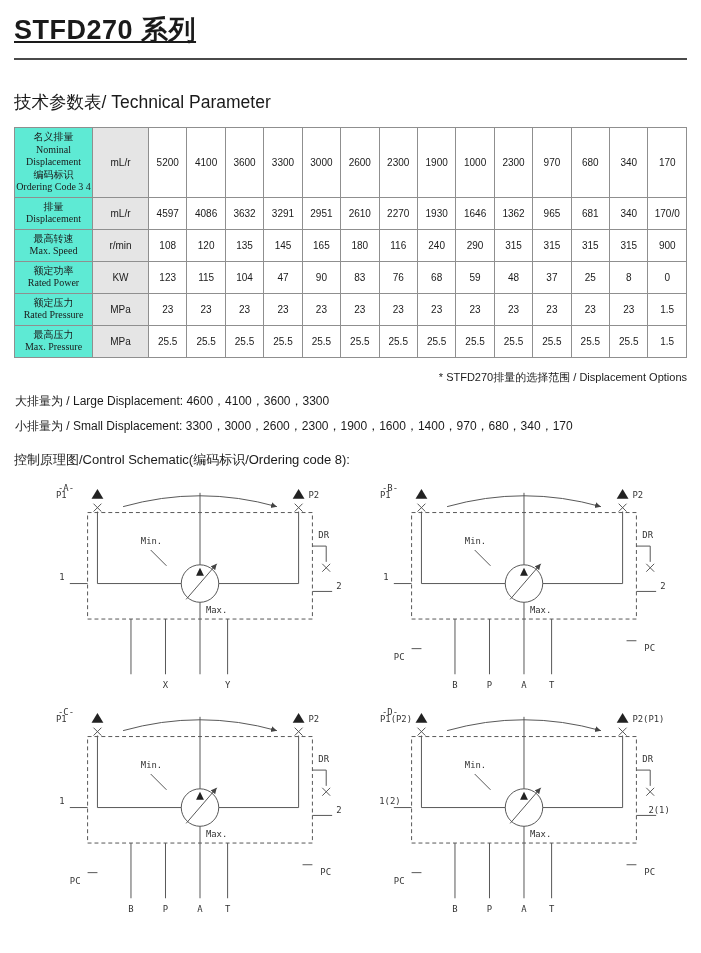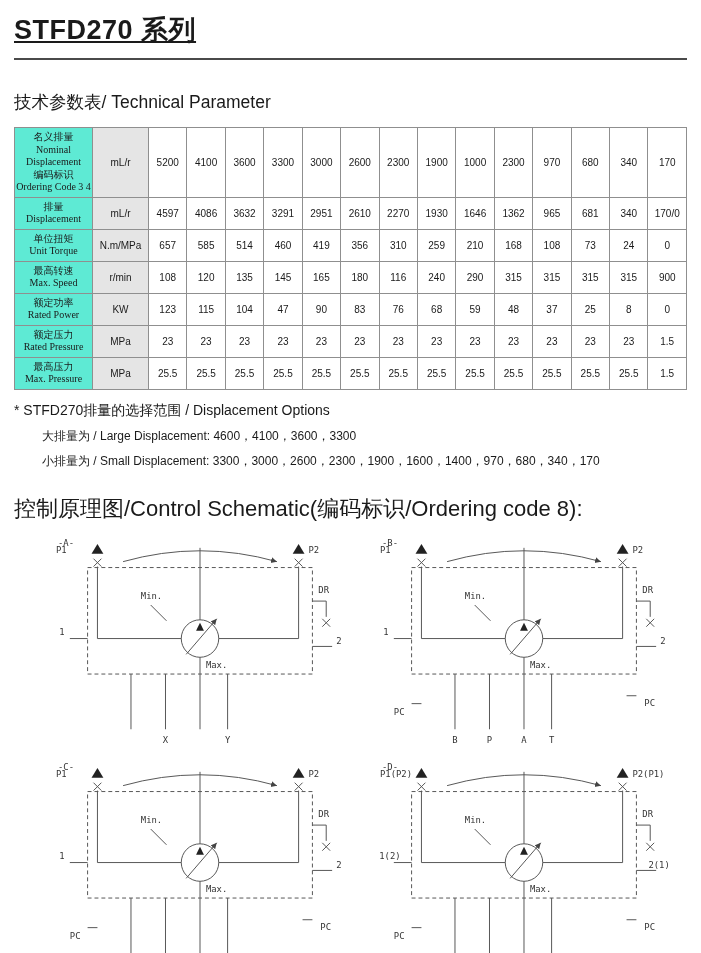--- a/index.html
+++ b/index.html
@@ -3,31 +3,31 @@
 <meta charset="utf-8">
 <style>
   html,body { margin:0; padding:0; background:#ffffff; }
   body { width:701px; height:953px; overflow:hidden; font-family:"Liberation Sans", sans-serif; color:#1a1a1a; }
   .page { padding:8px 14px 0 14px; }
 
   .title { font-size:27px; font-weight:bold; letter-spacing:0.5px; margin:4px 0 0 0;text-decoration:underline; }
   .rule { border-bottom:2px solid #4a4a4a; margin-top:10px; }
 
   .h2 { font-size:17.5px; font-weight:normal; margin:30px 0 13px 0; }
-  .h2.schem { font-size:22px; margin:24px 0 4px 0; }
+  .h2.schem { font-size:13px; margin:16px 0 4px 0; }
 
   table.params { border-collapse:collapse; width:100%; table-layout:fixed; }
   table.params td { border:1px solid #8f8f8f; text-align:center; vertical-align:middle;
                     font-size:10px; padding:3px 0; }
   td.lbl { background:#5eead4; font-size:9px; line-height:1.25; padding:2px 1px;font-family:Liberation Serif, serif; }
   td.unit { background:#e5e5e5; font-size:9px; }
 
   .notes { margin-top:12px; }
-  .note1 { font-size:14px; }
-  .note2 { font-size:12px; margin:8px 0 0 28px; }
+  .note1 { font-size:11px;text-align:right; }
+  .note2 { font-size:12px; margin:8px 0 0 1px; }
 
   .grid { display:grid; grid-template-columns:1fr 1fr; row-gap:12px; padding:8px 0 0 26px; }
   svg.schem { display:block; }
   svg.schem text { font-family:"DejaVu Sans Mono", monospace; font-size:9px; fill:#333; }
   .ln { stroke:#555; fill:none; stroke-width:1; }
   .dash { stroke:#555; fill:none; stroke-width:1; stroke-dasharray:4 3; }
   .fillk { fill:#222; stroke:none; }
 </style>
 </head>
 <body>
@@ -104,41 +104,20 @@
         <td>2951</td>
         <td>2610</td>
         <td>2270</td>
         <td>1930</td>
         <td>1646</td>
         <td>1362</td>
         <td>965</td>
         <td>681</td>
         <td>340</td>
         <td>170/0</td>
-      </tr>
-      <tr>
-        <td class="lbl">
-          <div>单位扭矩</div>
-          <div>Unit Torque</div>
-        </td>
-        <td class="unit">N.m/MPa</td>
-        <td>657</td>
-        <td>585</td>
-        <td>514</td>
-        <td>460</td>
-        <td>419</td>
-        <td>356</td>
-        <td>310</td>
-        <td>259</td>
-        <td>210</td>
-        <td>168</td>
-        <td>108</td>
-        <td>73</td>
-        <td>24</td>
-        <td>0</td>
       </tr>
       <tr>
         <td class="lbl">
           <div>最高转速</div>
           <div>Max. Speed</div>
         </td>
         <td class="unit">r/min</td>
         <td>108</td>
         <td>120</td>
         <td>135</td>

